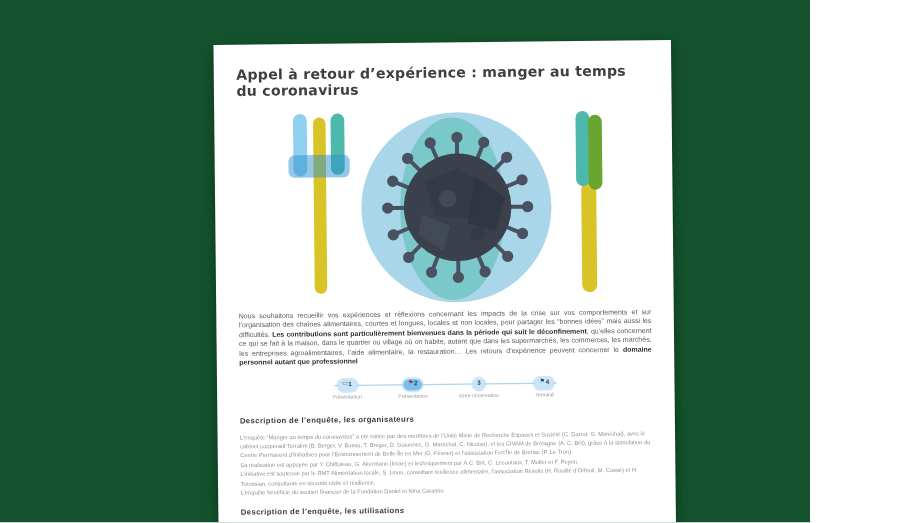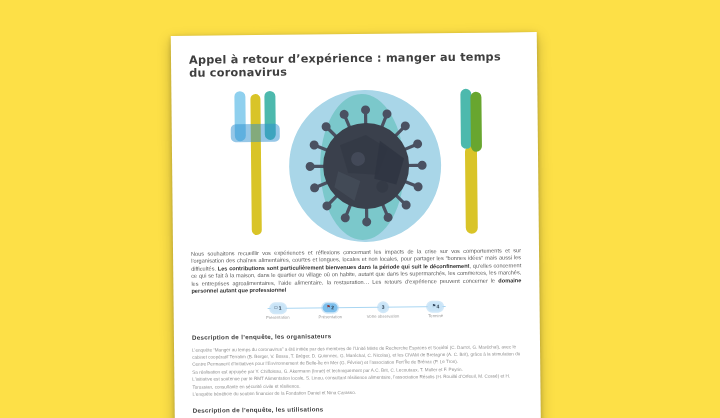--- a/index.html
+++ b/index.html
@@ -1,17 +1,17 @@
 <!DOCTYPE html>
 <html><head>
 <meta charset="utf-8">
 <style>
   html,body{margin:0;padding:0;}
   body{font-family:"Liberation Sans","DejaVu Sans",sans-serif;}
-  .canvas{position:relative;width:720px;height:418px;background:#fde047;overflow:hidden;}
+  .canvas{position:relative;width:648px;height:418px;background:#14532d;overflow:hidden;}
   .page{
     position:absolute;left:173px;top:34px;width:366px;height:430px;
     background:#ffffff;
     box-shadow:0 5px 14px rgba(0,0,0,.25),0 1px 4px rgba(0,0,0,.18);
     transform:rotate(-0.6deg);
     box-sizing:border-box;
     padding:18px 18px 0 18px;
   }
   .page-title{
     font-family:"DejaVu Sans","Liberation Sans",sans-serif;

